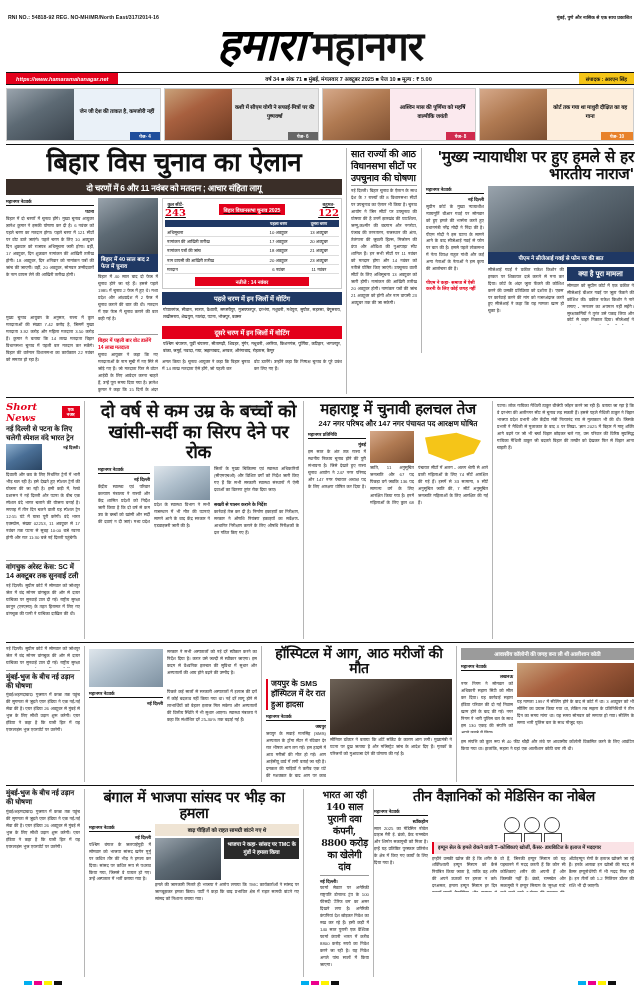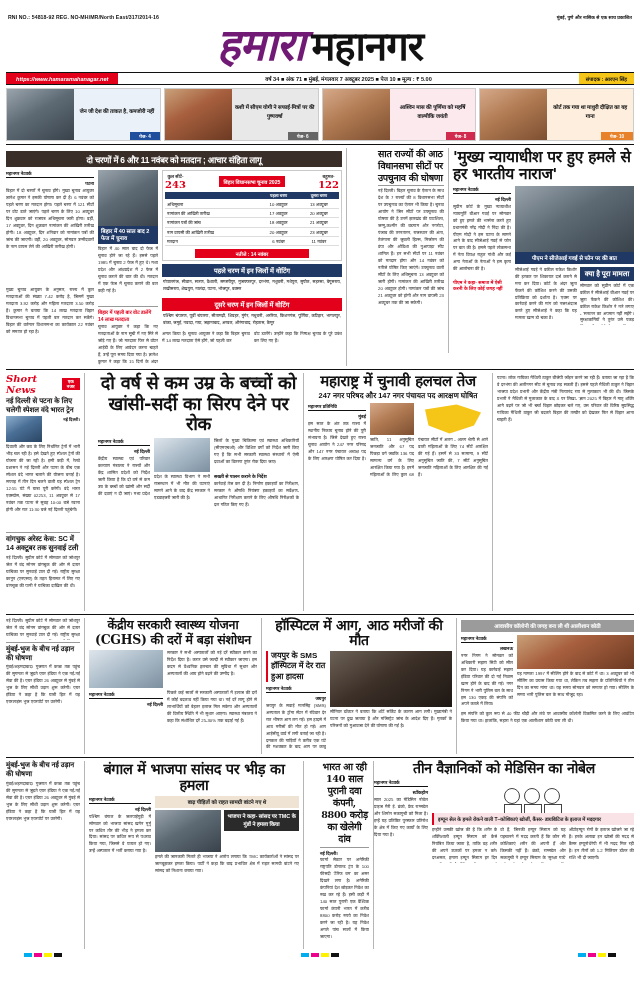--- a/index.html
+++ b/index.html
@@ -11,21 +11,21 @@
     overflow: hidden;
   }
   .page { width: 640px; height: 988px; position: relative; padding: 0 6px; }
 
   
   .rni-row { display:flex; justify-content:space-between; align-items:flex-end;
              font-size:5.2px; font-weight:bold; padding:14px 2px 2px; letter-spacing:.1px; }
   .rni-right { font-size:4.6px; }
   .masthead { text-align:center; padding:1px 0 2px; line-height:1; }
   .mast-wrap { display:inline-flex; align-items:baseline; gap:7px; }
-  .mast-red { color:#701a75; font-family:"DejaVu Serif", serif; font-style:italic;
+  .mast-red { color:#000000; font-family:"DejaVu Serif", serif; font-style:italic;
               font-weight:bold; font-size:44px; letter-spacing:-1px; }
   .mast-blk { color:#111; font-family:"DejaVu Serif", serif; font-weight:bold;
               font-size:40px; letter-spacing:-1px; }
   .info-bar { display:flex; align-items:stretch; height:13px; margin-top:3px;
               border-top:1.2px solid #111; border-bottom:1.2px solid #111; background:#fff; }
   .ib-url { background:#e3001b; color:#fff; font-size:5.6px; font-weight:bold;
             display:flex; align-items:center; padding:0 10px; font-style:italic; }
   .ib-mid { flex:1; display:flex; align-items:center; justify-content:center;
             font-size:5.6px; font-weight:bold; gap:3px; }
   .ib-ed { background:#f5c518; color:#111; font-size:5.2px; font-weight:bold;
@@ -76,21 +76,21 @@
 
   .s1-cols { display:flex; gap:4px; margin-top:3px; }
   .s1-c1 { width:88px; }
   .s1-c2 { width:60px; }
   .s1-c3 { flex:1; }
 
   .mini-cap { background:#1f3864; color:#fff; font-size:5.6px; font-weight:bold;
               padding:2px 3px; line-height:1.28; }
 
   .ebox { border:0.8px solid #c9c9c9; padding:2px; }
-  .ebox-top { display:flex; align-items:center; justify-content:space-between; gap:2px; }
+  .ebox-top { display:flex; align-items:center; justify-content:space-between; gap:2px;text-decoration:underline; }
   .ebox-tag { background:#e3001b; color:#fff; font-size:5.2px; font-weight:bold;
               padding:1.5px 5px; }
   .ebox-num { text-align:center; font-size:4.6px; font-weight:bold; color:#333; }
   .ebox-num b { display:block; font-size:10px; color:#e3001b; font-family:"DejaVu Serif",serif; }
   table.etab { width:100%; border-collapse:collapse; margin-top:2px; font-size:4.3px; }
   table.etab th { background:#1f3864; color:#fff; font-weight:bold; padding:1.2px 2px;
                   text-align:center; font-size:4.2px; }
   table.etab td { border-bottom:0.4px solid #ddd; padding:1.2px 2px; }
   table.etab td:first-child { text-align:left; }
   table.etab td.c { text-align:center; }
@@ -100,21 +100,21 @@
   .phase-bar { color:#fff; font-size:6.6px; font-weight:bold; text-align:center;
                padding:2px 0; margin-top:3px; }
   .phase-1 { background:#1f3864; }
   .phase-2 { background:#e3001b; }
   .phase-list { font-size:4.3px; line-height:1.6; padding:2px 1px; text-align:justify; }
 
   .h-seven { font-size:9.4px; line-height:1.25; }
 
   
   .s2 { display:flex; gap:4px; }
-  .h-cji { font-size:15.5px; line-height:1.12; text-align:left; }
+  .h-cji { font-size:15.5px; line-height:1.12; text-align:right; }
   .cap-strip { background:#1f3864; color:#fff; font-size:5.6px; font-weight:bold;
                text-align:center; padding:2px; }
   .blue-pill { background:#1f3864; color:#fff; font-size:7px; font-weight:bold;
                text-align:center; padding:2.5px; }
 
   
   .s3 { display:flex; gap:4px; }
   .shortnews-logo { display:flex; align-items:center; gap:3px; }
   .sn-red { color:#e3001b; font-family:"DejaVu Serif",serif; font-style:italic;
             font-weight:bold; font-size:10px; }
@@ -204,20 +204,21 @@
       <div class="t-txt">कोर्ट तक गया था माधुरी दीक्षित का यह गाना</div>
       <div class="t-page">पेज- 10</div>
     </div>
   </div>
 
   <div class="rule"></div>
 
   <div class="sec1">
 
     <div class="s1-left">
+      <div class="hl h-bihar">बिहार विस चुनाव का ऐलान</div>
       <div class="band">दो चरणों में 6 और 11 नवंबर को मतदान ; आचार संहिता लागू</div>
 
       <div class="s1-cols">
         <div class="s1-c1">
           <div class="byline">
             <span>महानगर नेटवर्क</span>
           </div>
           <div style="font-size:4.6px;font-weight:bold;text-align:right;margin-bottom:2px;">पटना</div>
           <div class="body-text" style="height:96px;">बिहार में दो चरणों में चुनाव होंगे। मुख्य चुनाव आयुक्त ज्ञानेश कुमार ने इसकी घोषणा कर दी है। 6 नवंबर को पहले चरण का मतदान होगा। पहले चरण में 121 सीटों पर वोट डाले जाएंगे। पहले चरण के लिए 10 अक्टूबर दिन शुक्रवार को राजपत्र अधिसूचना जारी होगा। वहीं, 17 अक्टूबर, दिन शुक्रवार नामांकन की आखिरी तारीख होगी। 18 अक्टूबर, दिन शनिवार को नामांकन पत्रों की जांच की जाएगी। वहीं, 20 अक्टूबर, सोमवार उम्मीदवारों के नाम वापस लेने की आखिरी तारीख होगी।</div>
           <div class="body-text" style="height:62px;margin-top:3px;">मुख्य चुनाव आयुक्त के अनुसार, राज्य में कुल मतदाताओं की संख्या 7.42 करोड़ है, जिसमें मुख्य मतदाता 3.92 करोड़ और महिला मतदाता 3.50 करोड़ हैं। कुमार ने बताया कि 14 लाख मतदाता बिहार विधानसभा चुनाव में पहली बार मतदान कर सकेंगे। बिहार की वर्तमान विधानसभा का कार्यकाल 22 नवंबर को समाप्त हो रहा है।</div>
@@ -291,21 +292,21 @@
           <div style="display:flex;gap:4px;margin-top:2px;">
             <div class="body-text" style="flex:1;height:24px;">अमल किया है। चुनाव आयुक्त ने कहा कि बिहार चुनाव में 14 लाख मतदाता ऐसे होंगे, जो पहली बार</div>
             <div class="body-text" style="flex:1;height:24px;">वोट डालेंगे। उन्होंने कहा कि निष्पक्ष चुनाव के पूरे प्रबंध कर लिए गए हैं।</div>
           </div>
         </div>
       </div>
     </div>
 
     <div class="s1-right vline" style="padding-left:4px;">
       <div class="s2">
-        <div style="width:66px;margin-left:27px;">
+        <div style="width:66px;">
           <div class="hl h-seven">सात राज्यों की आठ विधानसभा सीटों पर उपचुनाव की घोषणा</div>
           <div class="thin"></div>
           <div class="body-text" style="height:165px;">नई दिल्ली। बिहार चुनाव के ऐलान के साथ देश के 7 राज्यों की 8 विधानसभा सीटों पर उपचुनाव का ऐलान भी किया है। चुनाव आयोग ने जिन सीटों पर उपचुनाव की घोषणा की है उनमें झारखंड की घाटशिला, जम्मू-कश्मीर की बडगाम और नगरोटा, पंजाब की तरनतारन, राजस्थान की अंता, तेलंगाना की जुबली हिल्स, मिजोरम की डंपा और ओडिशा की नुआपाड़ा सीट शामिल हैं। इन सभी सीटों पर 11 नवंबर को मतदान होगा और 14 नवंबर को नतीजे घोषित किए जाएंगे। उपचुनाव वाली सीटों के लिए अधिसूचना 13 अक्टूबर को जारी होगी। नामांकन की आखिरी तारीख 20 अक्टूबर होगी। नामांकन पत्रों की जांच 21 अक्टूबर को होगी और नाम वापसी 23 अक्टूबर तक की जा सकेगी।</div>
         </div>
 
         <div class="vline" style="flex:1;padding-left:4px;">
           <div class="hl h-cji">'मुख्य न्यायाधीश पर हुए हमले से हर भारतीय नाराज'</div>
           <div style="display:flex;gap:4px;margin-top:3px;">
             <div style="width:58px;">
               <div class="byline">
@@ -408,21 +409,20 @@
   <div class="s3">
 
     <div style="width:74px;">
       <div class="body-text" style="height:22px;">नई दिल्ली। सुप्रीम कोर्ट में सोमवार को जोधपुर जेल में बंद सोनम वांगचुक की ओर से दायर याचिका पर सुनवाई टाल दी गई। राष्ट्रीय सुरक्षा कानून (एनएसए) के तहत हिरासत में लिए गए वांगचुक की पत्नी ने याचिका दाखिल की थी।</div>
       <div class="thin"></div>
       <div class="sidehead">मुंबई-भुज के बीच नई उड़ान की घोषणा</div>
       <div class="body-text" style="height:90px;margin-top:2px;">मुंबई/अहमदाबाद। गुजरात में कच्छ तक पहुंच की सुगमता से जुड़ते एयर इंडिया ने एक नई-नई सेवा की है। एयर इंडिया 26 अक्टूबर से मुंबई से भुज के लिए सीधी उड़ान शुरू करेगी। एयर इंडिया ने कहा है कि यात्री हित में यह एयरलाइंस भुज एयरपोर्ट पर उतरेगी।</div>
     </div>
 
     <div class="vline" style="width:173px;padding-left:4px;">
-      <div class="hl h-cghs">केंद्रीय सरकारी स्वास्थ्य योजना (CGHS) की दरों में बड़ा संशोधन</div>
       <div style="display:flex;gap:4px;margin-top:3px;">
         <div style="width:74px;">
           <div class="photo med" style="height:38px;"></div>
           <div class="byline" style="margin-top:3px;">
             <span>महानगर नेटवर्क</span>
           </div>
           <div style="font-size:4.6px;font-weight:bold;text-align:right;">नई दिल्ली</div>
         </div>
         <div style="flex:1;">
           <div class="body-text" style="height:38px;">सरकार ने सभी अस्पतालों को नई दरें स्वीकार करने का निर्देश दिया है। करार उसे जल्दी से स्वीकार जाएगा। इस कदम से वैश्वनिक हलचल की सुविधा में सुधार और अस्पतालों की आय होने बढ़ने की उम्मीद है।</div>

